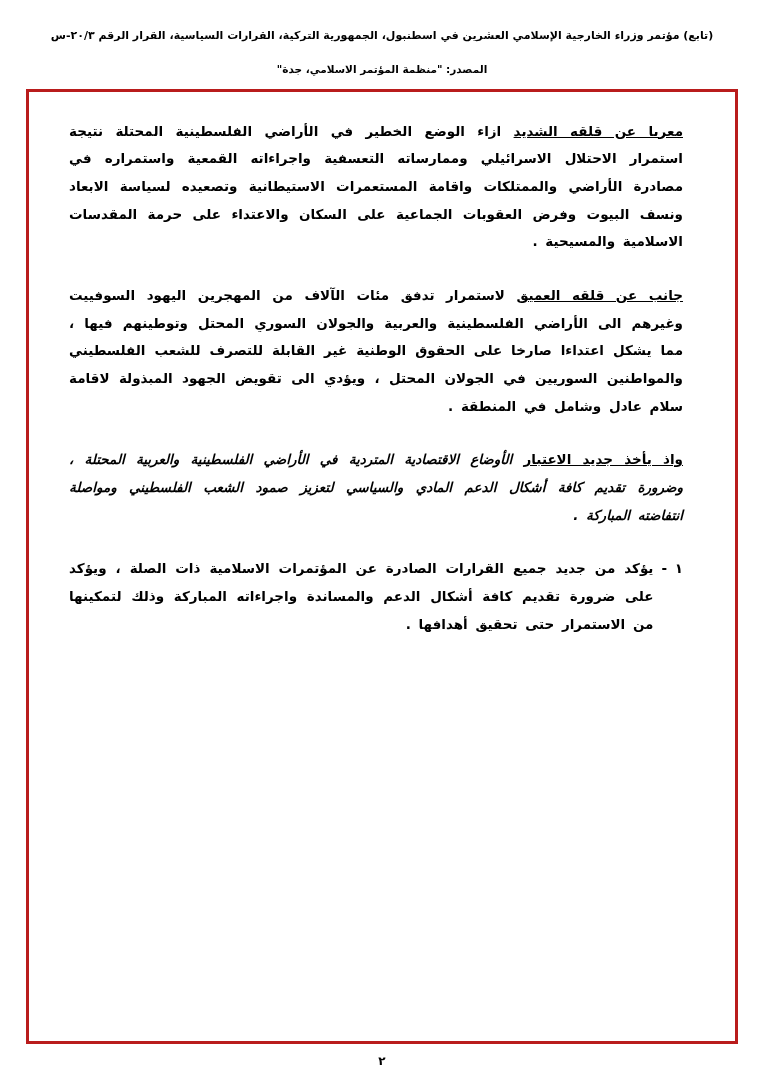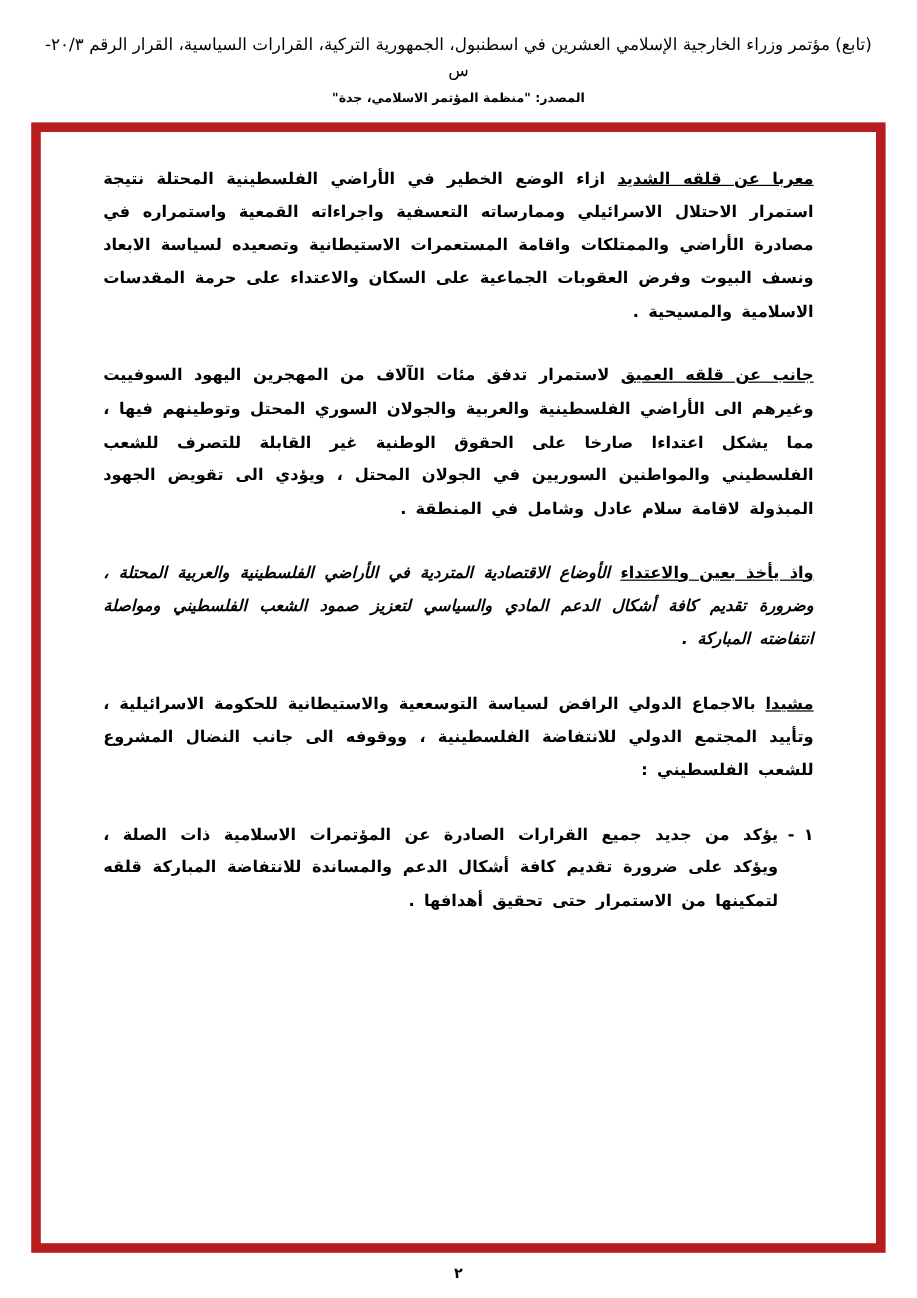--- a/index.html
+++ b/index.html
@@ -21,37 +21,37 @@
     box-sizing: border-box;
     padding: 22px 26px 10px 26px;
     display: flex;
     flex-direction: column;
   }
   .doc-header {
     text-align: center;
     direction: rtl;
   }
   .header-title {
-    font-size: 14px;
-    font-weight: normal;
+    font-size: 11px;
+    font-weight: bold;
     line-height: 1.5;
     letter-spacing: 0px;
-    margin: 6px 4px 6px 4px;
+    margin: 6px 4px 18px 4px;
   }
   .header-source {
     font-size: 10.5px;
     font-weight: bold;
     margin: 4px 0 0 0;
   }
   .content-frame {
     margin-top: 14px;
-    border: 8px solid #b91c1c;
+    border: 3px solid #b91c1c;
     flex: 1;
     box-sizing: border-box;
-    padding: 26px 52px 20px 52px;
+    padding: 26px 52px 20px 40px;
     direction: rtl;
     overflow: hidden;
   }
   .para {
     direction: rtl;
     text-align: justify;
     font-size: 13.5px;
     line-height: 2.05;
     margin: 0 0 26px 0;
     letter-spacing: 1.2px;
@@ -107,29 +107,26 @@
 
     <p class="para">
       <span class="lead">معربا عن قلقه الشديد</span><span> ازاء الوضع الخطير في الأراضي الفلسطينية المحتلة نتيجة استمرار الاحتلال الاسرائيلي وممارساته التعسفية واجراءاته القمعية واستمراره في مصادرة الأراضي والممتلكات واقامة المستعمرات الاستيطانية وتصعيده لسياسة الابعاد ونسف البيوت وفرض العقوبات الجماعية على السكان والاعتداء على حرمة المقدسات الاسلامية والمسيحية .</span>
     </p>
 
     <p class="para">
       <span class="lead">جانب عن قلقه العميق</span><span> لاستمرار تدفق مئات الآلاف من المهجرين اليهود السوفييت وغيرهم الى الأراضي الفلسطينية والعربية والجولان السوري المحتل وتوطينهم فيها ، مما يشكل اعتداءا صارخا على الحقوق الوطنية غير القابلة للتصرف للشعب الفلسطيني والمواطنين السوريين في الجولان المحتل ، ويؤدي الى تقويض الجهود المبذولة لاقامة سلام عادل وشامل في المنطقة .</span>
     </p>
 
     <p class="para">
-      <span class="lead">واذ يأخذ بعين والاعتداء</span><span class="italic-span"> الأوضاع الاقتصادية المتردية في الأراضي الفلسطينية والعربية المحتلة ، وضرورة تقديم كافة أشكال الدعم المادي والسياسي لتعزيز صمود الشعب الفلسطيني ومواصلة انتفاضته المباركة .</span>
+      <span class="lead">واذ يأخذ جديد الاعتبار</span><span class="italic-span"> الأوضاع الاقتصادية المتردية في الأراضي الفلسطينية والعربية المحتلة ، وضرورة تقديم كافة أشكال الدعم المادي والسياسي لتعزيز صمود الشعب الفلسطيني ومواصلة انتفاضته المباركة .</span>
     </p>
 
-    <p class="para">
-      <span class="lead">مشيدا</span><span> بالاجماع الدولي الرافض لسياسة التوسععية والاستيطانية للحكومة الاسرائيلية ، وتأييد المجتمع الدولي للانتفاضة الفلسطينية ، ووقوفه الى جانب النضال المشروع للشعب الفلسطيني :</span>
-    </p>
 
     <div class="numbered">
       <span class="num">١ -</span>
-      <span class="num-text"><span class="u">يؤكد</span><span> من جديد جميع القرارات الصادرة عن المؤتمرات الاسلامية ذات الصلة ، و</span><span class="u">يؤكد</span><span> على ضرورة تقديم كافة أشكال الدعم والمساندة للانتفاضة المباركة قلقه لتمكينها من الاستمرار حتى تحقيق أهدافها .</span></span>
+      <span class="num-text"><span class="u">يؤكد</span><span> من جديد جميع القرارات الصادرة عن المؤتمرات الاسلامية ذات الصلة ، و</span><span class="u">يؤكد</span><span> على ضرورة تقديم كافة أشكال الدعم والمساندة واجراءاته المباركة وذلك لتمكينها من الاستمرار حتى تحقيق أهدافها .</span></span>
     </div>
 
   </div>
 
   <div class="page-number">٢</div>
 
 </div>
 
 </body></html>

